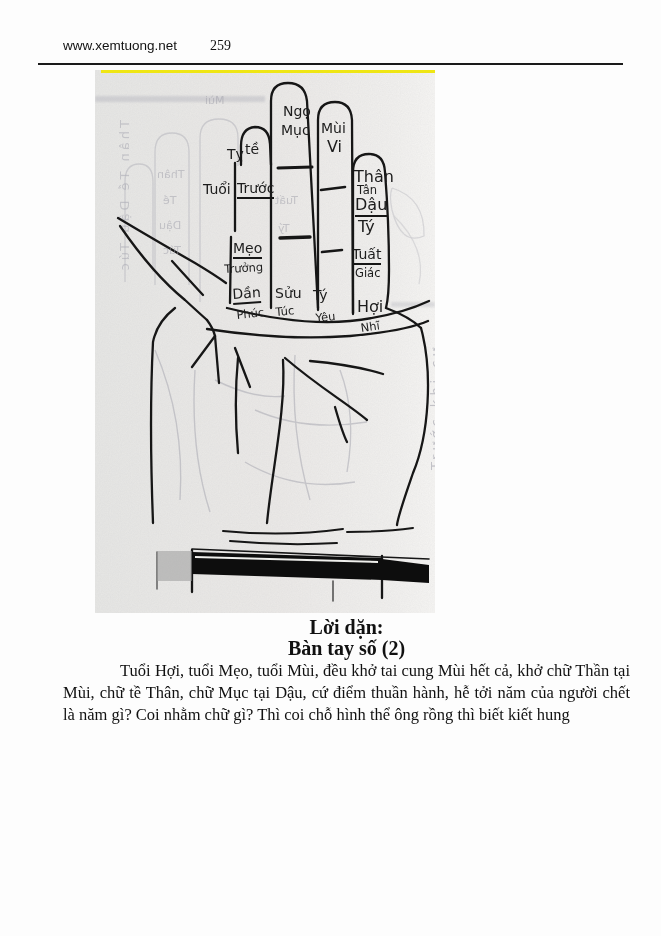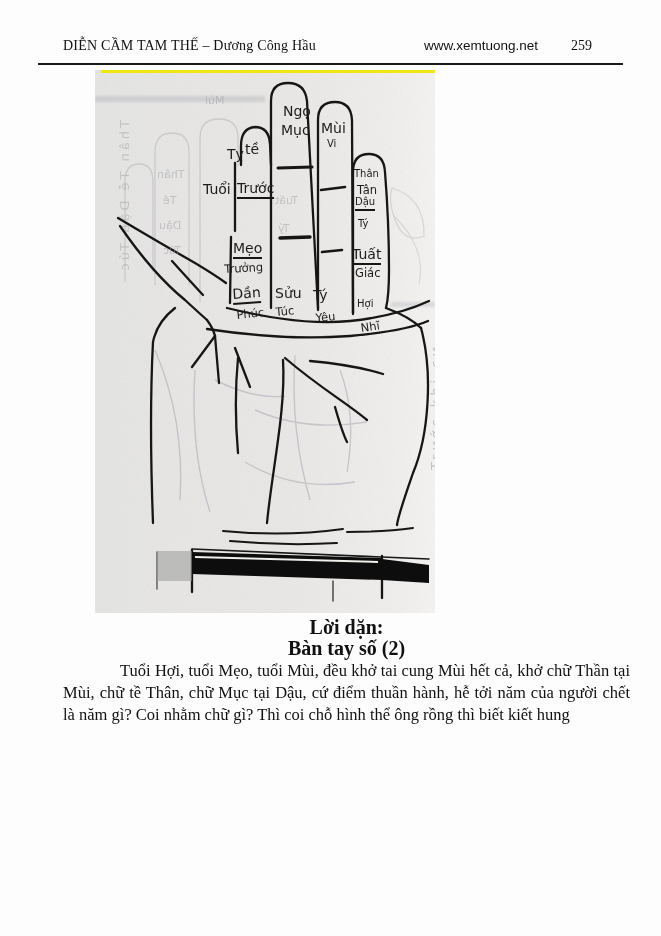--- a/index.html
+++ b/index.html
@@ -27,21 +27,21 @@
   .scan .streak{position:absolute;left:0;top:26px;width:170px;height:6px;background:#bfbfc6;opacity:.55;filter:blur(1.2px);}
   .scan .streak2{position:absolute;left:296px;top:232px;width:44px;height:5px;background:#c6c6cc;opacity:.5;filter:blur(1.2px);}
   svg.hand{position:absolute;left:0;top:0;}
   
   .lbl{
     position:absolute;font-family:"DejaVu Sans",sans-serif;color:#1c1c1c;
     font-size:14px;line-height:1;white-space:nowrap;transform-origin:left top;
   }
   .lbl.u{border-bottom:2px solid #161616;padding-bottom:2px;}
   .lbl.sm{font-size:11.5px;}
-  .lbl.md{font-size:10px;}
+  .lbl.md{font-size:16px;}
   
   .ghost{
     position:absolute;font-family:"DejaVu Sans",sans-serif;color:#9d9da8;
     opacity:.5;filter:blur(.5px);font-size:11px;white-space:nowrap;
     transform:scaleX(-1);transform-origin:center;
   }
   .ghost-v{
     position:absolute;font-family:"DejaVu Sans",sans-serif;color:#a8a8b2;
     opacity:.55;filter:blur(.6px);font-size:13px;white-space:nowrap;transform-origin:left top;
   }
@@ -51,21 +51,20 @@
   
   .bodytext{position:absolute;left:63px;top:617px;width:567px;font-size:16.5px;line-height:21px;}
   .bodytext .h{font-weight:bold;text-align:center;font-size:20px;}
   .bodytext .c{text-align:center;}
   .bodytext .para{text-align:justify;text-indent:57px;margin-top:1px;line-height:22px;}
 </style>
 </head>
 <body>
 
 <div class="header">
-  <span class="title">DIỄN CẦM TAM THẾ – Dương Công Hầu</span>
   <span class="site">www.xemtuong.net</span>
   <span class="pageno">259</span>
 </div>
 <div class="rule"></div>
 
 <div class="scan">
   <div class="yellow-line"></div>
   <div class="streak"></div>
   <div class="streak2"></div>
 

